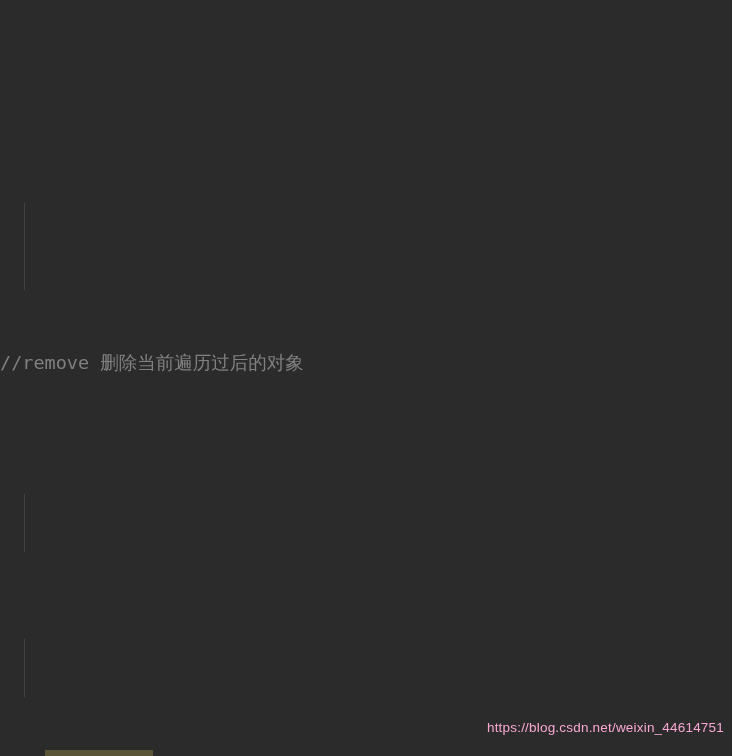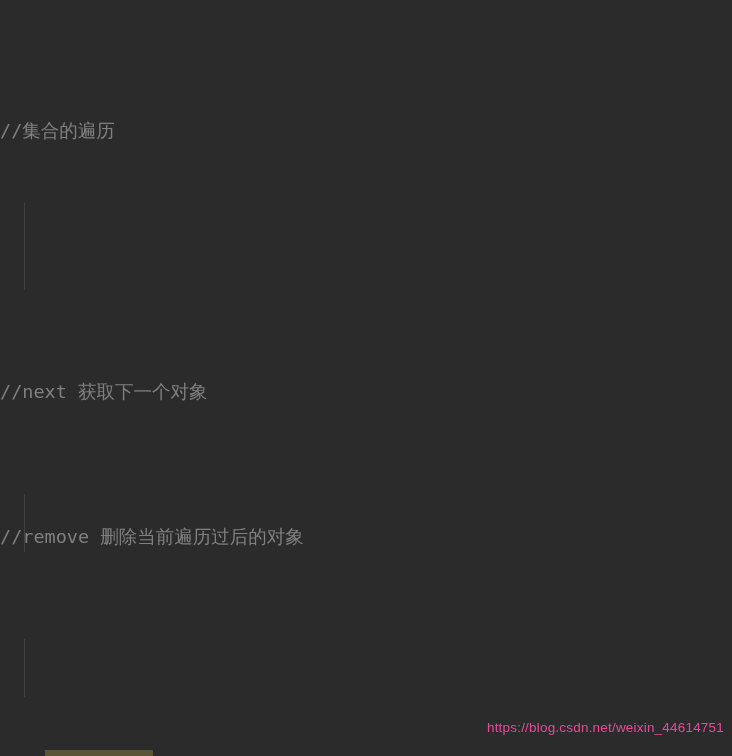--- a/index.html
+++ b/index.html
@@ -49,21 +49,21 @@
   .guide {
     position: absolute;
     width: 1px;
     background: #4a4a4a;
     opacity: .75;
   }
 
   
   .watermark {
     position: absolute;
-    color: #ec4899;
+    color: #f9a8d4;
     font-family: "Liberation Sans", sans-serif;
     font-size: 13.5px;
     letter-spacing: .2px;
     white-space: nowrap;
   }
 
   
   .bottom-sliver {
     position: absolute;
     background: #5A5536;
@@ -74,28 +74,26 @@
 
 <div id="editor">
 
   <div class="guide" style="left:24px; top:203px;  height:87px;"></div>
   <div class="guide" style="left:24px; top:494px;  height:58px;"></div>
   <div class="guide" style="left:24px; top:639px;  height:58px;"></div>
 
   <div class="code">
 
     
-    <div class="line"><span class="cmt">//集合的遍历</span></div>
 
     
 
     
 
     
-    <div class="line"><span class="cmt">//next 获取下一个对象</span></div>
 
     
     <div class="line"><span class="cmt">//remove 删除当前遍历过后的对象</span></div>
 
     
     
 
     
     
 

